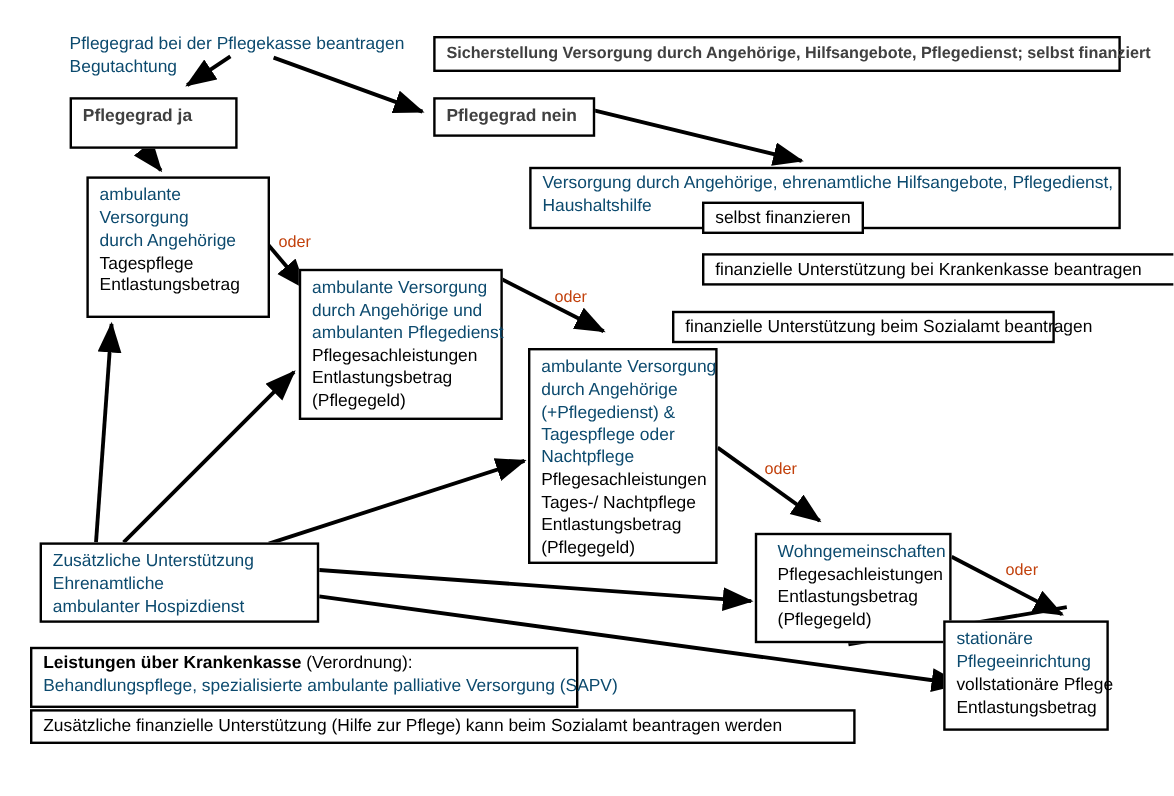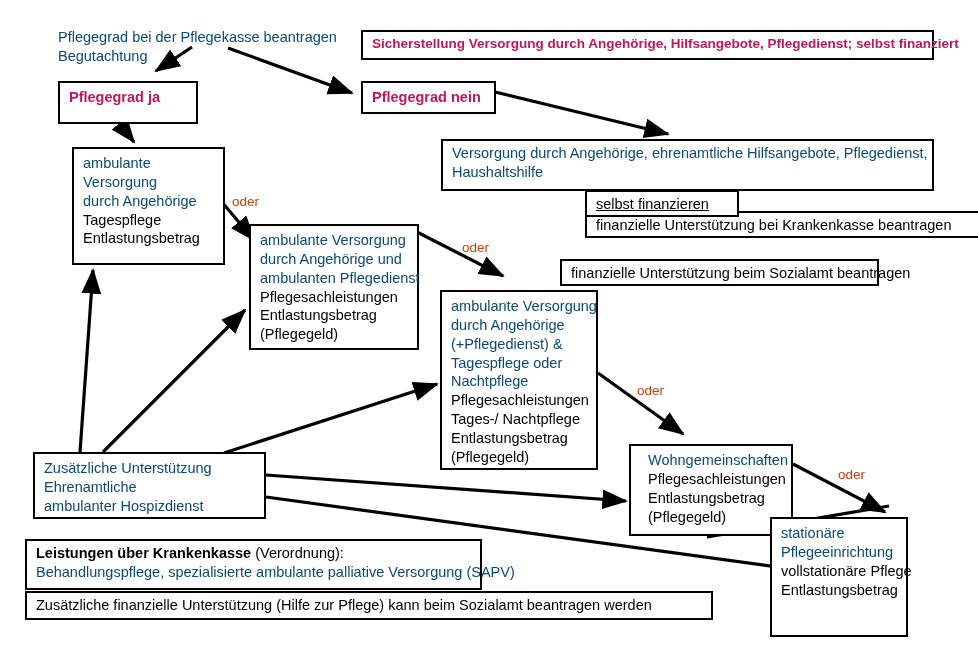--- a/index.html
+++ b/index.html
@@ -41,21 +41,21 @@
   .line {
     display: block;
     white-space: nowrap;
     line-height: 1.30;
     font-size: 14.5px;
   }
   .green {
     color: #0c4a6e;
   }
   .green-dark {
-    color: #be185d;
+    color: #404040;
     font-weight: bold;
   }
   .black {
     color: #000000;
   }
   .bold {
     font-weight: bold;
   }
   .pad {
     padding: 5px 9px 6px 9px;
@@ -128,21 +128,21 @@
 
   <div class="node boxed pad" style="left:361px; top:81px; width:135px; height:33px;">
     <span class="line green-dark">Pflegegrad nein</span>
   </div>
 
   <div class="node boxed pad-tight" style="left:441px; top:139px; width:493px; height:52px;">
     <span class="line green">Versorgung durch Angehörige, ehrenamtliche Hilfsangebote, Pflegedienst,</span>
     <span class="line green">Haushaltshilfe</span>
   </div>
 
-  <div class="node boxed pad-tight" style="left:585px; top:190px; width:154px; height:27px; z-index:11;text-decoration:underline;">
+  <div class="node boxed pad-tight" style="left:585px; top:168px; width:135px; height:27px; z-index:11;">
     <span class="line black">selbst finanzieren</span>
   </div>
 
   <div class="node boxed pad-tight" style="left:585px; top:211px; width:405px; height:27px;">
     <span class="line black">finanzielle Unterstützung bei Krankenkasse beantragen</span>
   </div>
 
   <div class="node boxed pad-tight" style="left:560px; top:239px; width:319px; height:27px;margin-top:20px;">
     <span class="line black">finanzielle Unterstützung beim Sozialamt beantragen</span>
   </div>
@@ -176,21 +176,21 @@
     <span class="line black">(Pflegegeld)</span>
   </div>
 
   <div class="node boxed pad" style="left:629px; top:444px; width:164px; height:92px;padding-left:17px;">
     <span class="line green">Wohngemeinschaften</span>
     <span class="line black">Pflegesachleistungen</span>
     <span class="line black">Entlastungsbetrag</span>
     <span class="line black">(Pflegegeld)</span>
   </div>
 
-  <div class="node boxed pad" style="left:770px; top:517px; width:138px; height:120px;">
+  <div class="node boxed pad" style="left:786px; top:517px; width:138px; height:92px;">
     <span class="line green">stationäre</span>
     <span class="line green">Pflegeeinrichtung</span>
     <span class="line black">vollstationäre Pflege</span>
     <span class="line black">Entlastungsbetrag</span>
   </div>
 
   <div class="node boxed pad" style="left:33px; top:452px; width:233px; height:67px;">
     <span class="line green">Zusätzliche Unterstützung</span>
     <span class="line green">Ehrenamtliche</span>
     <span class="line green">ambulanter Hospizdienst</span>

